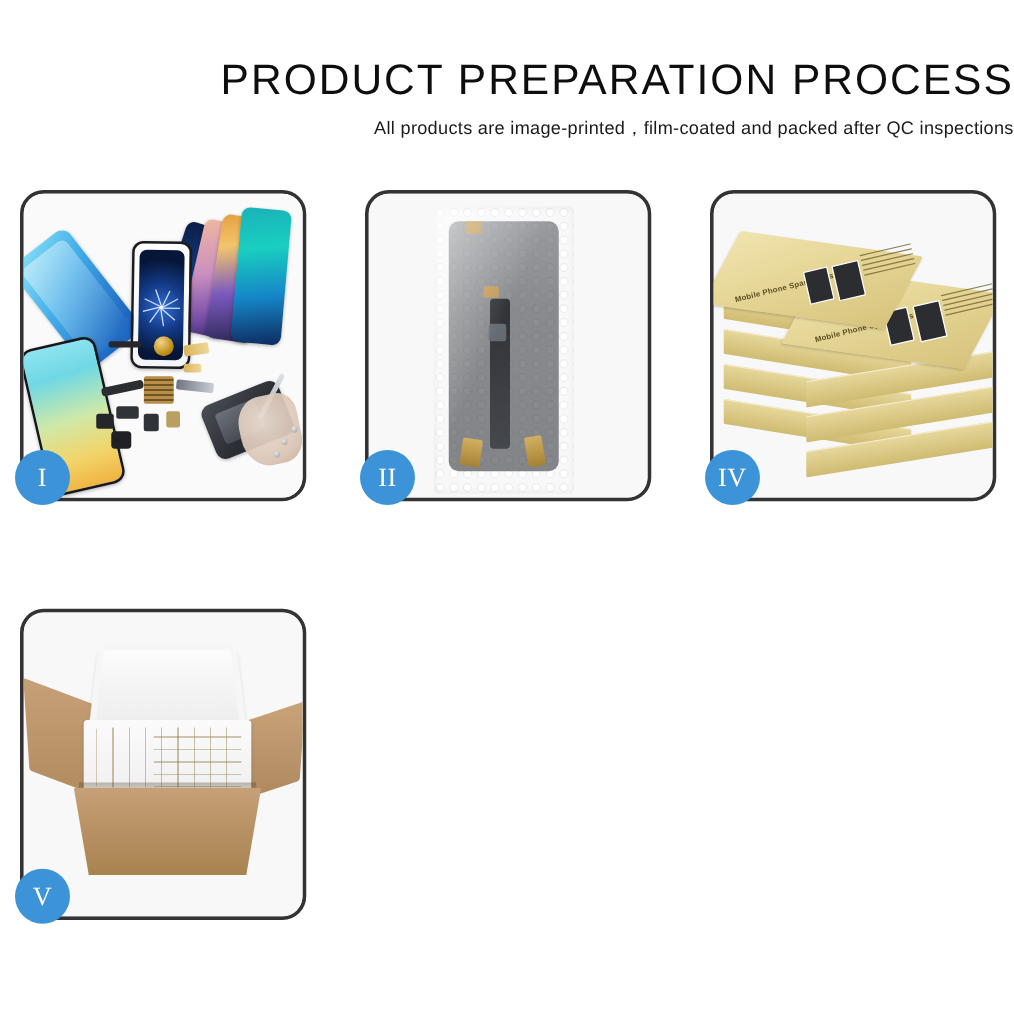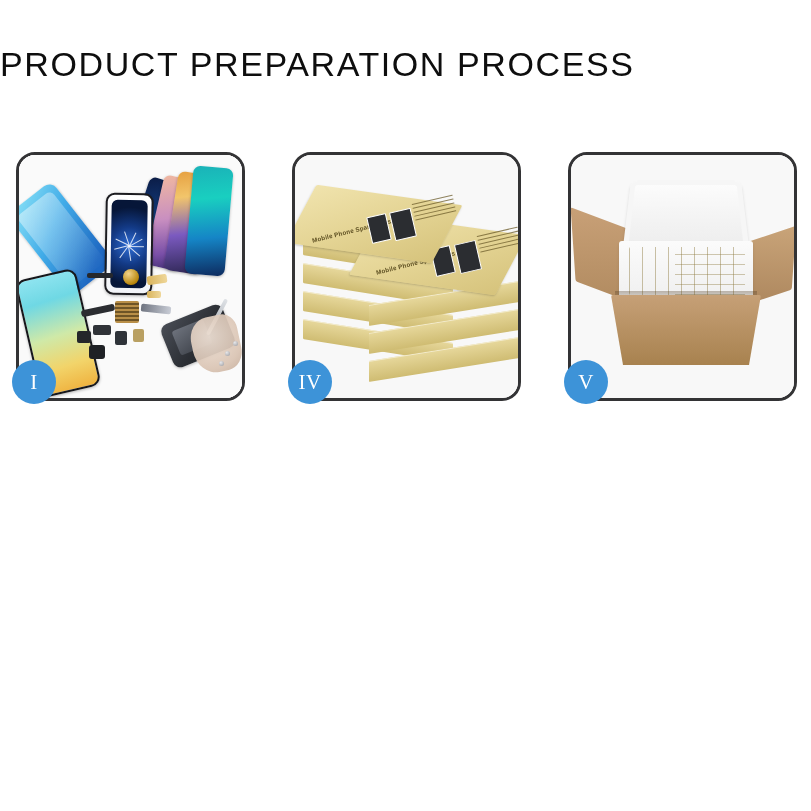--- a/index.html
+++ b/index.html
@@ -17,21 +17,21 @@
   .page {
     width: 811px;
     height: 811px;
     position: relative;
     background: #ffffff;
   }
 
   
   .header {
     padding-top: 44px;
-    text-align: left;
+    text-align: right;
   }
   .page-title {
     font-size: 34px;
     font-weight: 400;
     letter-spacing: 1.6px;
     color: #0e0e0e;
     line-height: 40px;
     white-space: nowrap;
     font-family: "Liberation Sans", sans-serif;
   }
@@ -279,20 +279,21 @@
   .c-edge { position:absolute; left:144px; top:64px; width:2px; height:126px;
     background: rgba(120,92,60,.45); }
 </style>
 </head>
 <body>
 
 <div class="page">
 
   <div class="header">
     <div class="page-title">PRODUCT PREPARATION PROCESS</div>
+    <div class="page-subtitle">All products are image-printed，film-coated and packed after QC inspections</div>
   </div>
 
   <div class="grid">
 
     <div class="panel">
       <div class="panel-inner">
         <div class="collage">
           <div class="ph ph-tilt-blue"></div>
           <div class="ph ph-fan1"></div>
           <div class="ph ph-fan2"></div>
@@ -330,20 +331,35 @@
           <div class="screwdriver"></div>
           <div class="hand"></div>
           <div class="screw" style="left:206px;top:196px;"></div>
           <div class="screw" style="left:214px;top:186px;"></div>
           <div class="screw" style="left:200px;top:206px;"></div>
         </div>
       </div>
       <div class="badge">I</div>
     </div>
 
+    <div class="panel">
+      <div class="panel-inner">
+        <div class="bubblewrap">
+          <div class="lcd-under"></div>
+          <div class="lcd-flex"></div>
+          <div class="lcd-chip"></div>
+          <div class="lcd-gold1"></div>
+          <div class="lcd-gold2"></div>
+          <div class="lcd-tab"></div>
+          <div class="lcd-tab2"></div>
+          <div class="bubble-sheen"></div>
+        </div>
+      </div>
+      <div class="badge">II</div>
+    </div>
 
 
     <div class="panel">
       <div class="panel-inner">
         <div class="stack">
 
           <div class="sboxside" style="left:4px;  top:160px; width:150px; height:20px; transform:skewY(9deg);"></div>
           <div class="sboxside" style="left:4px;  top:132px; width:150px; height:20px; transform:skewY(9deg);"></div>
           <div class="sboxside" style="left:4px;  top:104px; width:150px; height:20px; transform:skewY(9deg);"></div>
           <div class="sboxside" style="left:4px;  top:76px;  width:150px; height:20px; transform:skewY(9deg);"></div>

